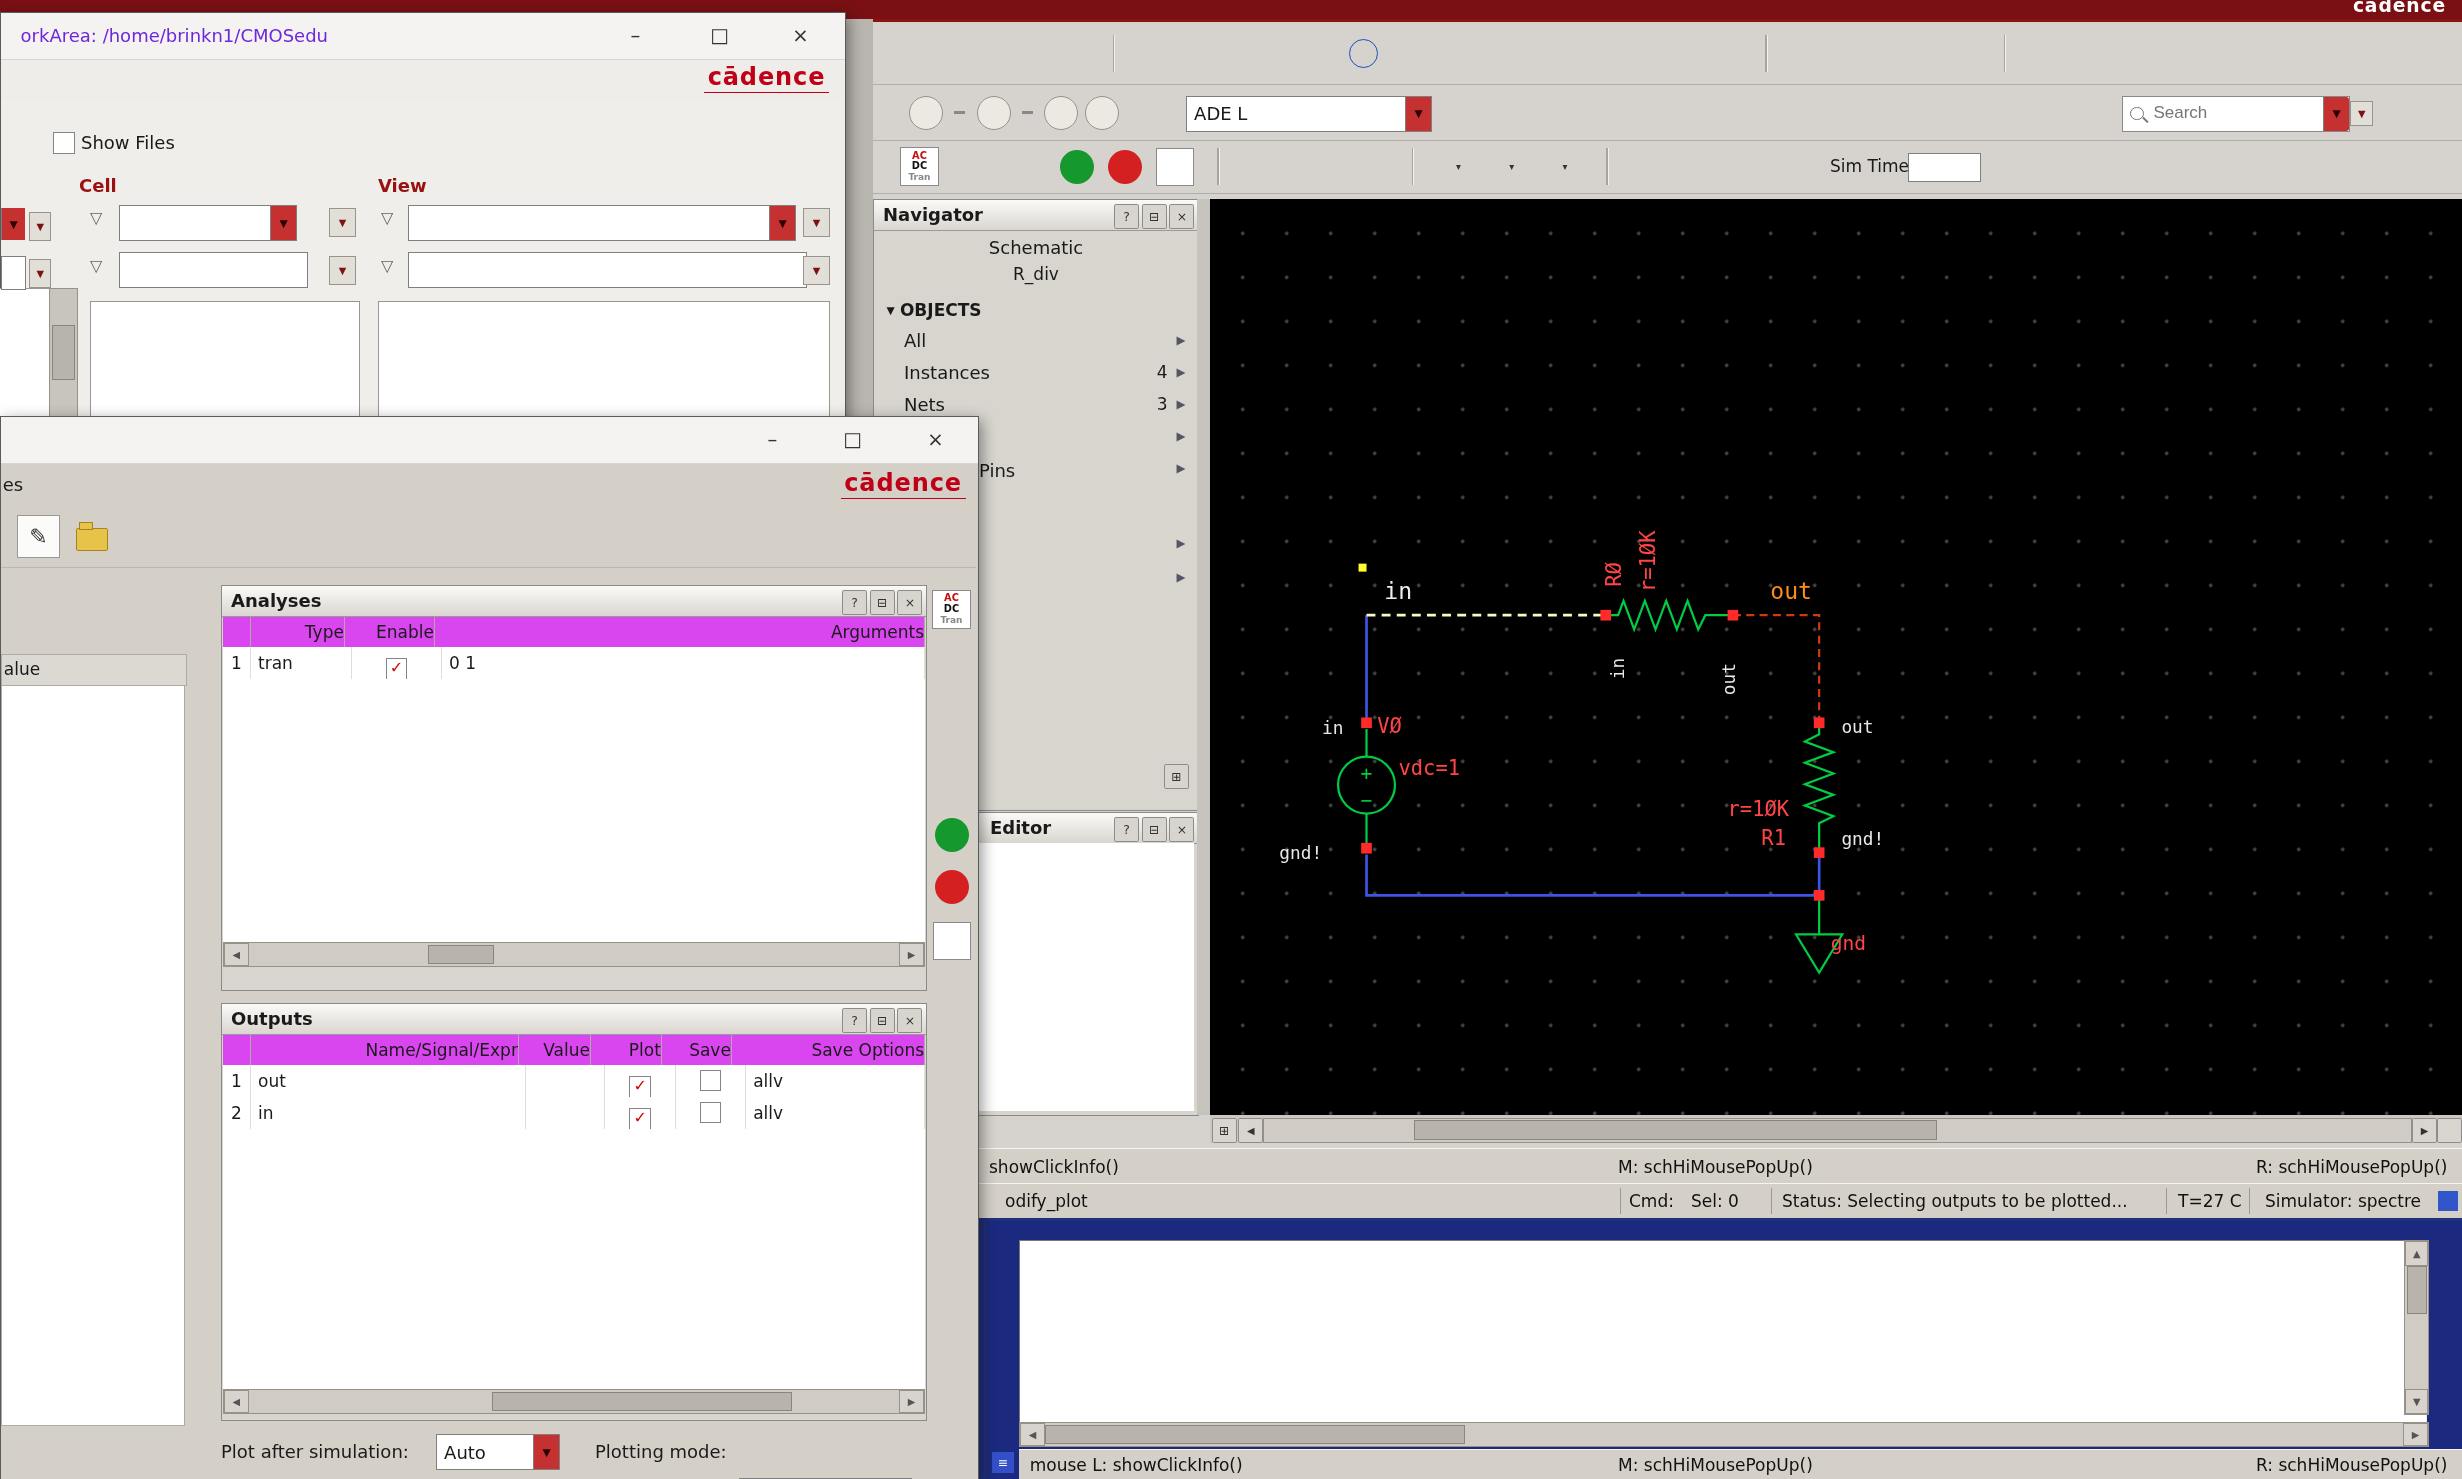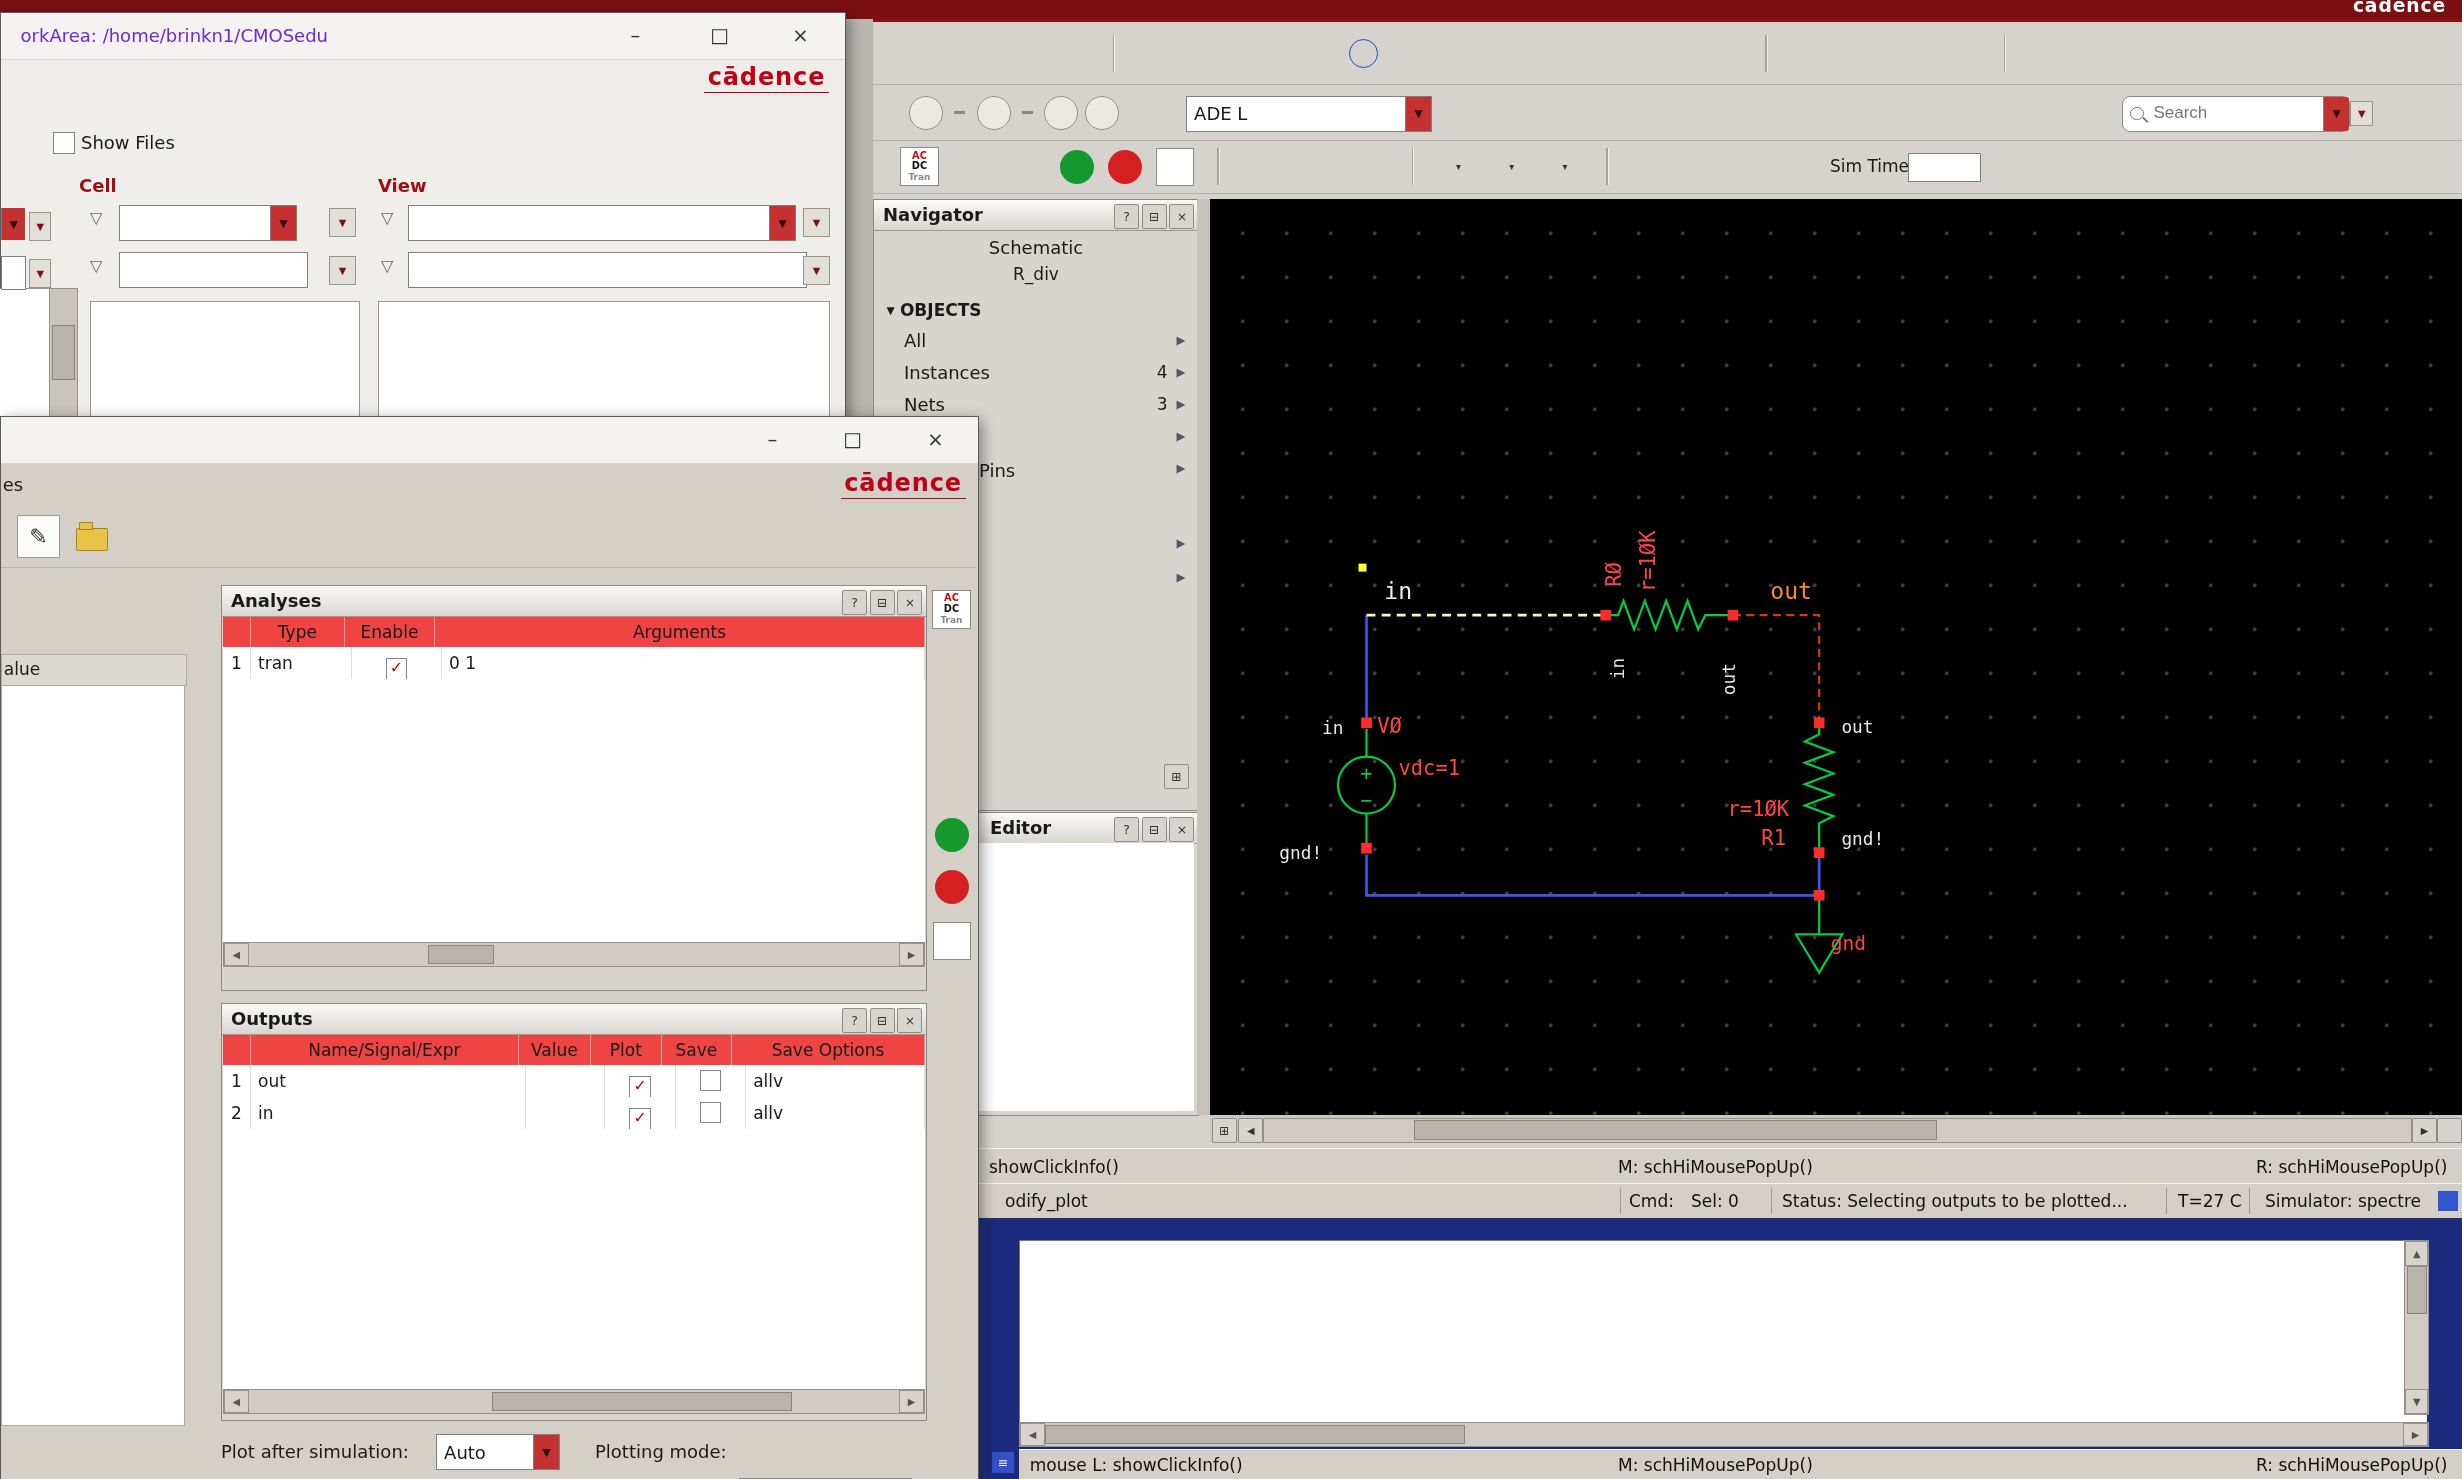--- a/index.html
+++ b/index.html
@@ -23,22 +23,22 @@
       display:flex;align-items:center;justify-content:center}
   .field{position:absolute;background:#fff;border:0.9px solid #7f7f7f}
   .listbox{position:absolute;background:#fff;border:1.8px solid #9b978f}
   .panel{position:absolute;background:#d8d5cf;border:0.9px solid #8a8a8a}
   .phead{position:absolute;left:0;right:0;top:0;height:30px;background:linear-gradient(#fbfaf8,#d9d6d0);border-bottom:0.9px solid #9a9a9a}
   .pt{position:absolute;left:9px;top:4.4px;font-weight:bold;font-size:18px}
   .pbtns{position:absolute;right:3.6px;top:3.6px;display:flex;gap:2.7px}
   .pbtn{width:23px;height:23px;background:#d8d5ce;border:0.9px solid #8c8c8c;border-radius:1.8px;font-size:12.4px;
         display:flex;align-items:center;justify-content:center;color:#333}
   .cols{position:absolute;left:0.9px;right:0.9px;display:flex}
-  .hcell{background:#ef4444;border-right:0.9px solid #aeaba3;border-bottom:0.9px solid #aeaba3;height:30px;line-height:30px;
-         text-align:center;font-size:17px;overflow:hidden;white-space:nowrap}
+  .hcell{background:#d946ef;border-right:0.9px solid #aeaba3;border-bottom:0.9px solid #aeaba3;height:30px;line-height:30px;
+         text-align:right;font-size:17px;overflow:hidden;white-space:nowrap}
   .rcell{background:#fff;border-right:0.9px solid #e0ded8;border-bottom:0.9px solid #e8e6e0;height:32px;line-height:32px;
          font-size:17px;padding-left:7.1px;overflow:hidden;white-space:nowrap}
   .rcellc{padding-left:0;text-align:center}
   .twhite{position:absolute;left:0.9px;right:0.9px;background:#fff}
   .hscroll{position:absolute;background:#d0ccc5;border:0.9px solid #979288}
   .sthumb{position:absolute;top:1.8px;bottom:1.8px;background:#b8b4ac;border:0.9px solid #8a867e}
   .sarrow{position:absolute;top:0;bottom:0;width:23px;background:#d8d4cd;border:0.9px solid #979288;font-size:9.8px;
           display:flex;align-items:center;justify-content:center;color:#555}
   .tbrow{position:absolute;display:flex;align-items:center}
   .tbicon{width:39px;height:39px;display:flex;align-items:center;justify-content:center;font-size:22px;flex:none}
@@ -154,21 +154,21 @@
         <div class="tbicon" style="color: rgb(51, 51, 51);"></div>
     </div>
     <div class="tbrow" style="left:827px;top:8px;gap:16px">
       <div class="tbicon" style="color: rgb(51, 51, 51);"></div>
         <div class="tbicon" style="color: rgb(51, 51, 51);"></div>
         <div class="tbicon" style="color: rgb(51, 51, 51);"></div>
         <div class="tbicon" style="color: rgb(51, 51, 51);"></div>
         <div class="tbicon" style="color: rgb(51, 51, 51);"></div>
         <div class="tbicon" style="color: rgb(51, 51, 51);"></div>
     </div>
-    <div class="abs" style="left:1249px;top:10.7px;width:219px;height:34px;background:#fff;border:0.9px solid #888;border-radius:8px;display:flex;align-items:center;padding-left:7.1px;gap:7.1px">
+    <div class="abs" style="left:1249px;top:10.7px;width:219px;height:34px;background:#fff;border:0.9px solid #888;border-radius:0;display:flex;align-items:center;padding-left:7.1px;gap:7.1px">
       <span class="mag"></span>
       <input class="abs" style="left: 28.4px; top: 2.7px; width: 151px; height: 25px; border: none; outline: none; font-size: 17px; color: rgb(85, 85, 85); background: transparent;" placeholder="Search">
       <span class="dd" style="border-radius:0 2.7px 2.7px 0">▼</span>
     </div>
     <span class="minidd" style="left:1477px;top:16px;width:21.3px;height:23px">▼</span>
   </div>
 
   <div class="abs" style="left:0;top:141px;width:1589px;height:52px;background:#d6d3ce;border-bottom:0.9px solid #b0aea8">
     <div class="tbrow" style="left:27px;top:6.2px;gap:14.2px">
       <div class="tbicon acdc">

